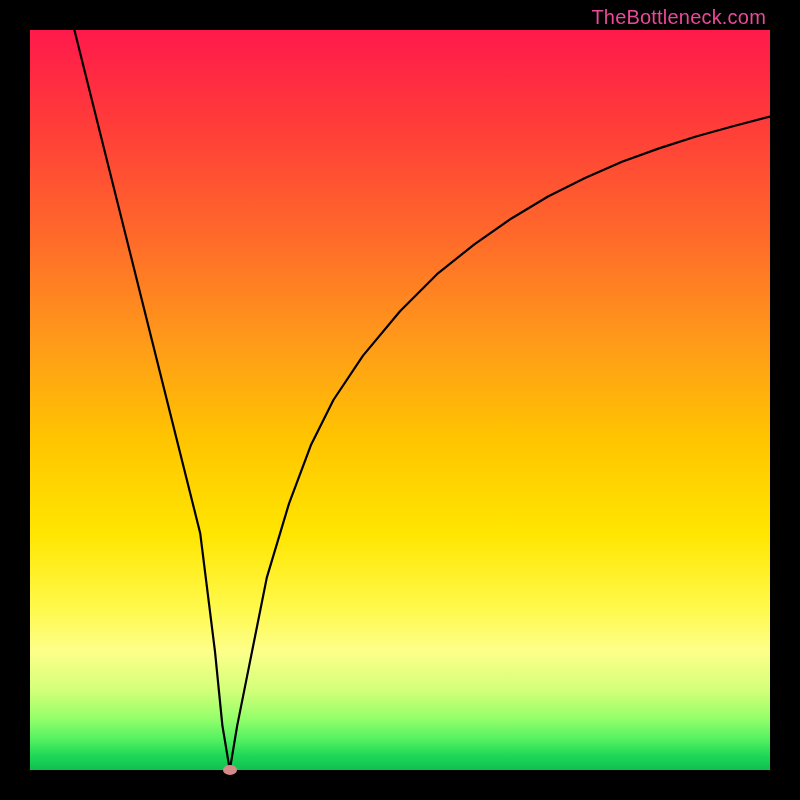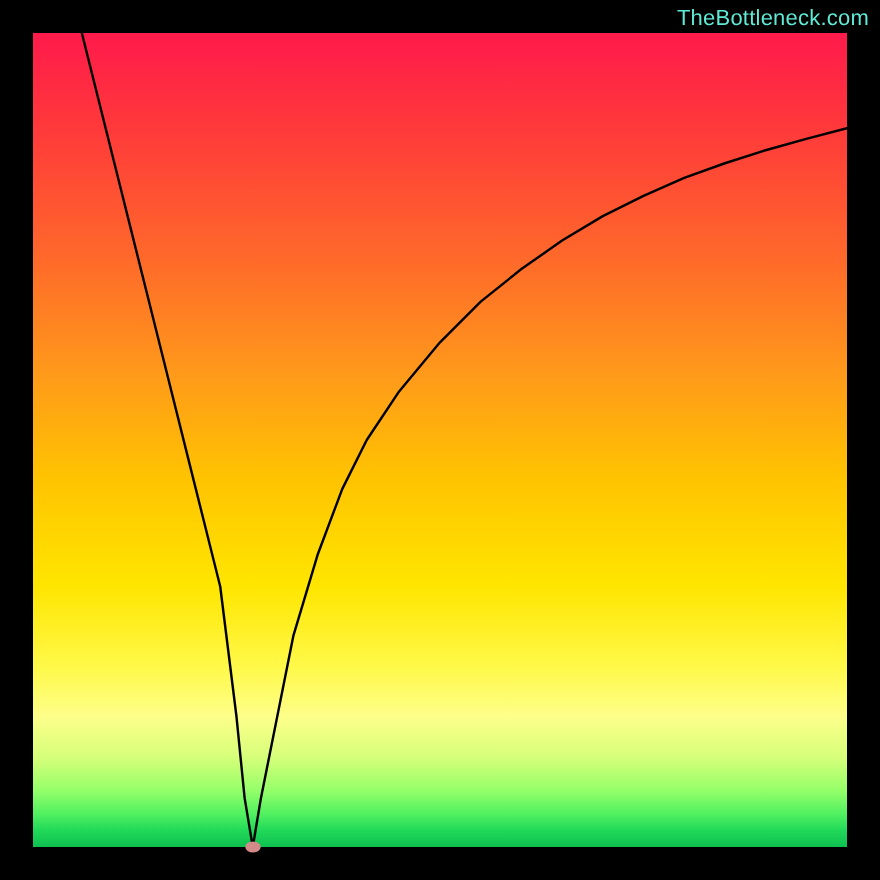--- a/index.html
+++ b/index.html
@@ -35,22 +35,22 @@
       #d6ff7a 89%,
       #96ff6a 93%,
       #50f060 96%,
       #20d858 98%,
       #0ec050 100%
     );
   }
   .watermark {
     position: absolute;
     top: 6px;
-    right: 10px;
-    color: #5eead4;
+    right: 34px;
+    color: #ec4899;
     font-size: 20px;
     font-weight: 500;
     letter-spacing: 0.2px;
     user-select: none;
   }
   svg.curve {
     position: absolute;
     left: 0;
     top: 0;
     width: 740px;

